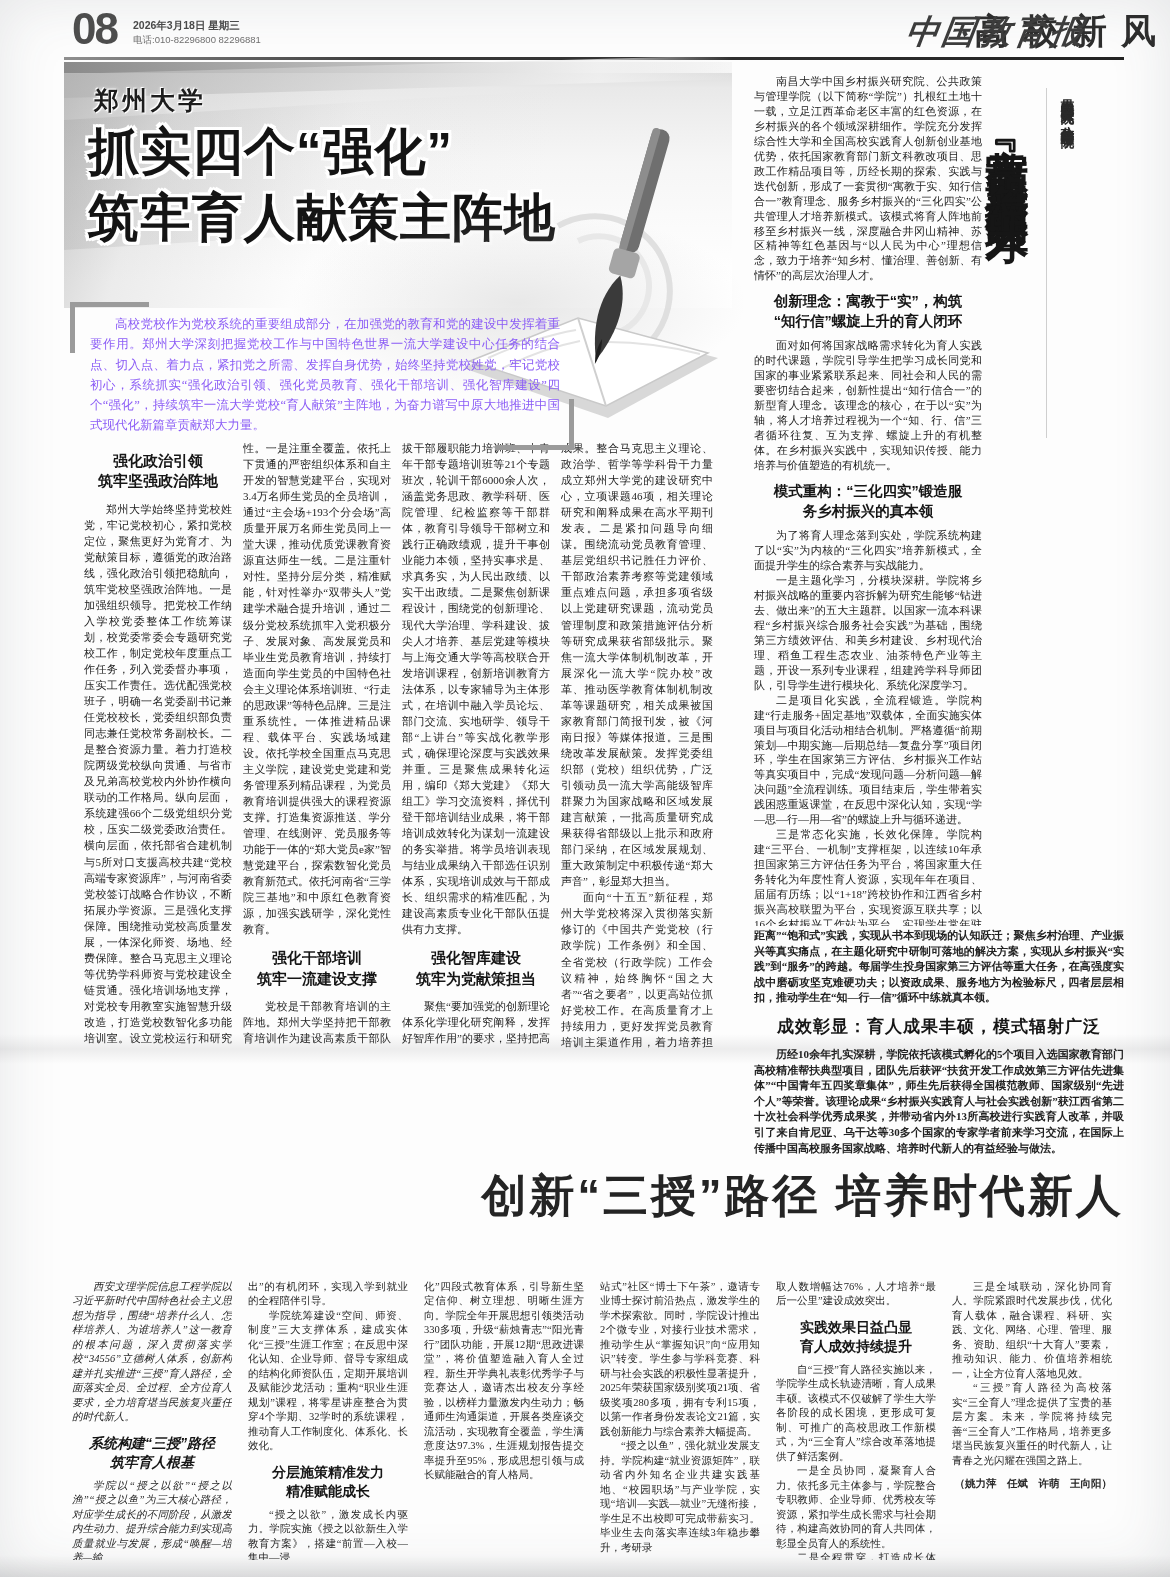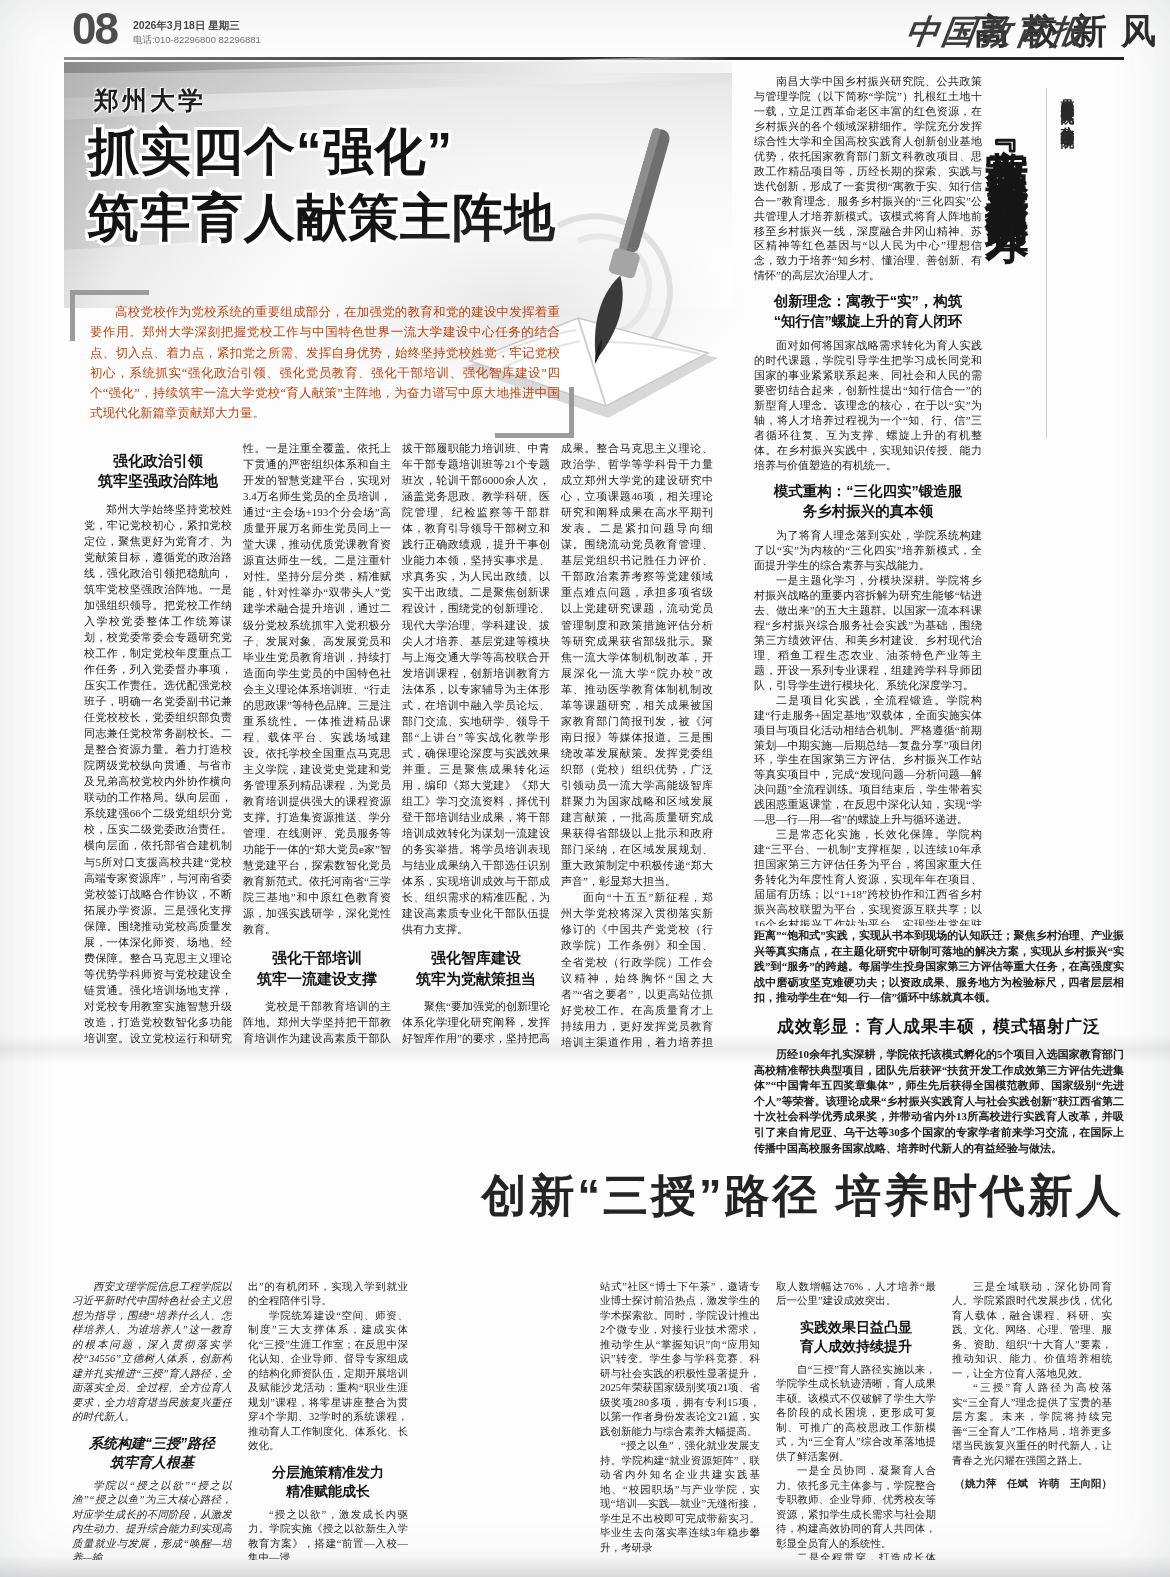--- a/index.html
+++ b/index.html
@@ -58,22 +58,22 @@
     font-family:"Liberation Sans","DejaVu Sans",sans-serif;
     font-size:25px;font-weight:800;color:#1d1d1d;letter-spacing:3px;
     text-shadow:0 0 4px #fff,1px 1px 0 #fff,-1px -1px 0 #fff;}
   .art1-title{position:absolute;left:24px;
     font-family:"Liberation Sans","DejaVu Sans",sans-serif;
     font-size:51px;font-weight:900;color:#141414;letter-spacing:1px;white-space:nowrap;
     text-shadow:-3px -3px 0 #fff,3px -3px 0 #fff,-3px 3px 0 #fff,3px 3px 0 #fff,0 -3px 0 #fff,0 3px 0 #fff,-3px 0 0 #fff,3px 0 0 #fff;}
   .art1-title.l1{top:56px;}
   .art1-title.l2{top:122px;}
   .illus{position:absolute;right:-6px;top:44px;width:330px;height:340px;z-index:2;}
-  .intro{position:absolute;left:26px;top:240px;width:470px;
-    font-size:12.5px;line-height:1.62;text-align:justify;color:#c2410c;text-indent:2em;z-index:3;}
+  .intro{position:absolute;left:26px;top:252px;width:470px;
+    font-size:12.5px;line-height:1.62;text-align:justify;color:#8b5cf6;text-indent:2em;z-index:3;}
   .intro::before{content:"";position:absolute;left:-20px;top:-12px;width:74px;height:46px;
     border-left:5px solid #9b9b9b;border-top:5px solid #9b9b9b;}
   .intro::after{content:"";position:absolute;right:-14px;bottom:-14px;width:74px;height:46px;
     border-right:5px solid #9b9b9b;border-bottom:5px solid #9b9b9b;}
   .art1 .col{position:absolute;top:378px;width:148px;height:608px;overflow:hidden;}
   .art1 .col.c1{left:20px;}
   .art1 .col.c2{left:179px;}
   .art1 .col.c3{left:338px;}
   .art1 .col.c4{left:497px;width:152px;}
   
@@ -223,20 +223,21 @@
         <p class="p">学院以“授之以欲”“授之以渔”“授之以鱼”为三大核心路径，对应学生成长的不同阶段，从激发内生动力、提升综合能力到实现高质量就业与发展，形成“唤醒—培养—输</p>
       </div>
     <div class="col3 c3-2">
         <p class="pc">出”的有机闭环，实现入学到就业的全程陪伴引导。</p>
         <p class="p">学院统筹建设“空间、师资、制度”三大支撑体系，建成实体化“三授”生涯工作室；在反思中深化认知、企业导师、督导专家组成的结构化师资队伍，定期开展培训及赋能沙龙活动；重构“职业生涯规划”课程，将零星讲座整合为贯穿4个学期、32学时的系统课程，推动育人工作制度化、体系化、长效化。</p>
         <h4 class="h">分层施策精准发力
 精准赋能成长</h4>
         <p class="p">“授之以欲”，激发成长内驱力。学院实施《授之以欲新生入学教育方案》，搭建“前置—入校—集中—浸</p>
       </div>
     <div class="col3 c3-3">
+        <p class="pc">化”四段式教育体系，引导新生坚定信仰、树立理想、明晰生涯方向。学院全年开展思想引领类活动330多项，升级“薪烛青志”“阳光青行”团队功能，开展12期“思政进课堂”，将价值塑造融入育人全过程。新生开学典礼表彰优秀学子与竞赛达人，邀请杰出校友分享经验，以榜样力量激发内生动力；畅通师生沟通渠道，开展各类座谈交流活动，实现教育全覆盖，学生满意度达97.3%，生涯规划报告提交率提升至95%，形成思想引领与成长赋能融合的育人格局。</p>
       </div>
     <div class="col3 c3-4">
         <p class="pc">站式”社区“博士下午茶”，邀请专业博士探讨前沿热点，激发学生的学术探索欲。同时，学院设计推出2个微专业，对接行业技术需求，推动学生从“掌握知识”向“应用知识”转变。学生参与学科竞赛、科研与社会实践的积极性显著提升，2025年荣获国家级别奖项21项、省级奖项280多项，拥有专利15项，以第一作者身份发表论文21篇，实践创新能力与综合素养大幅提高。</p>
         <p class="p">“授之以鱼”，强化就业发展支持。学院构建“就业资源矩阵”，联动省内外知名企业共建实践基地、“校园职场”与产业学院，实现“培训—实践—就业”无缝衔接，学生足不出校即可完成带薪实习。毕业生去向落实率连续3年稳步攀升，考研录</p>
       </div>
     <div class="col3 c3-5">
         <p class="pc">取人数增幅达76%，人才培养“最后一公里”建设成效突出。</p>
         <h4 class="h">实践效果日益凸显
 育人成效持续提升</h4>
         <p class="p">自“三授”育人路径实施以来，学院学生成长轨迹清晰，育人成果丰硕。该模式不仅破解了学生大学各阶段的成长困境，更形成可复制、可推广的高校思政工作新模式，为“三全育人”综合改革落地提供了鲜活案例。</p>

